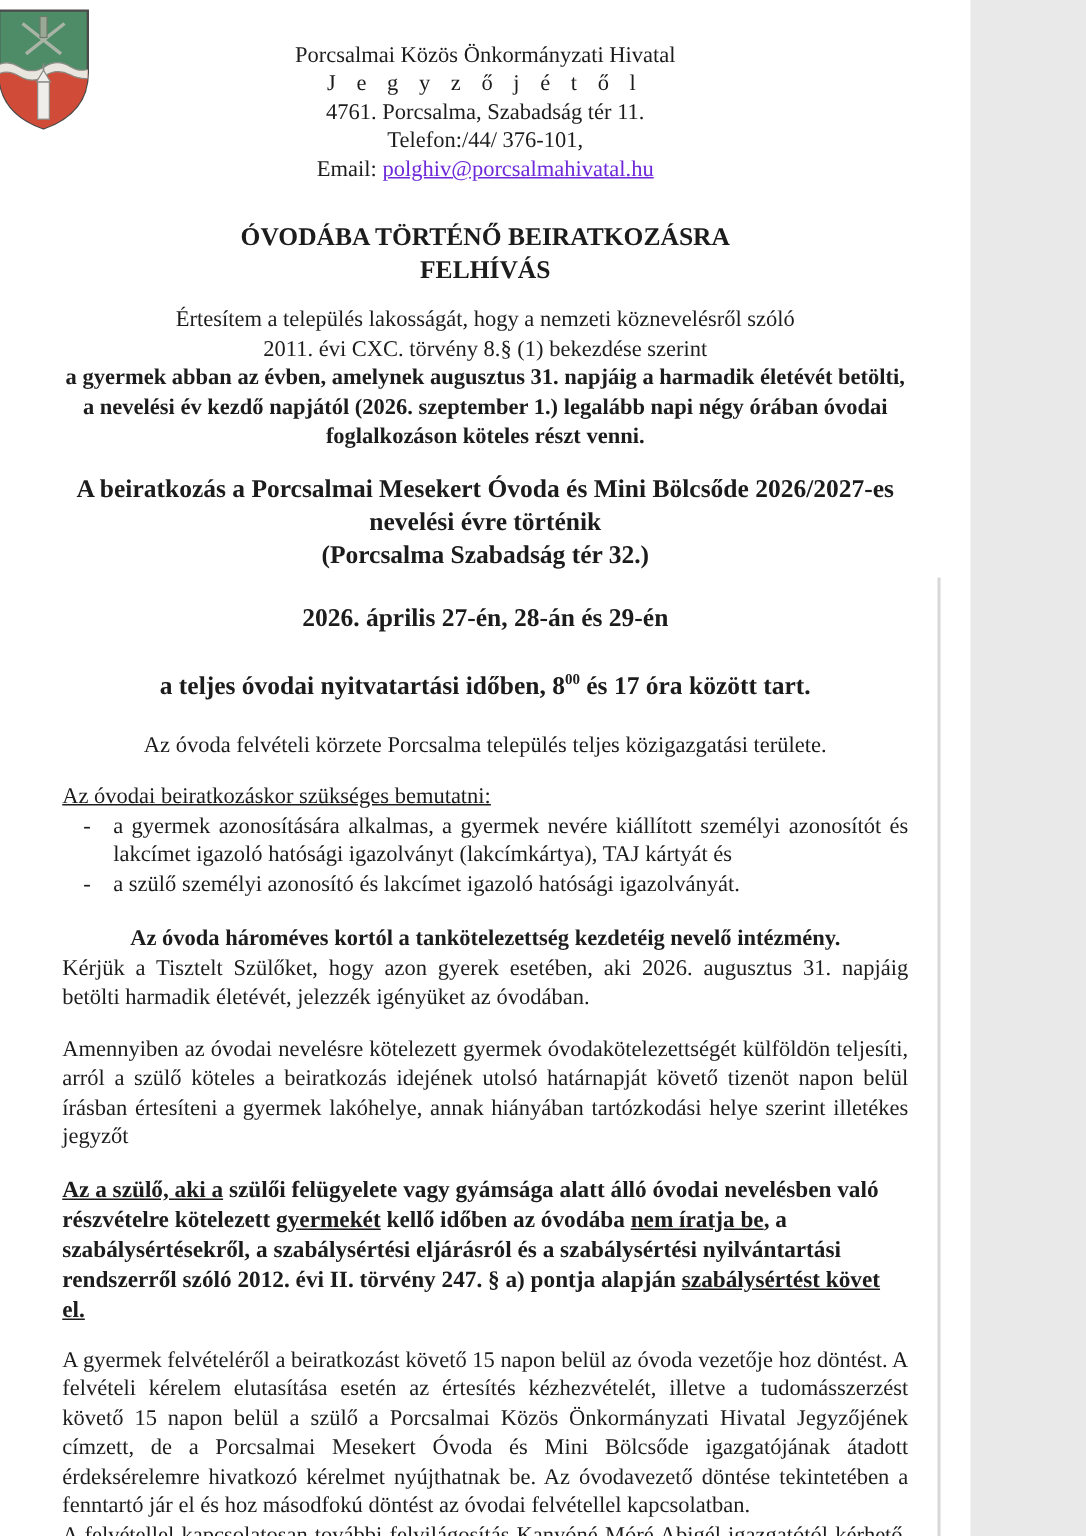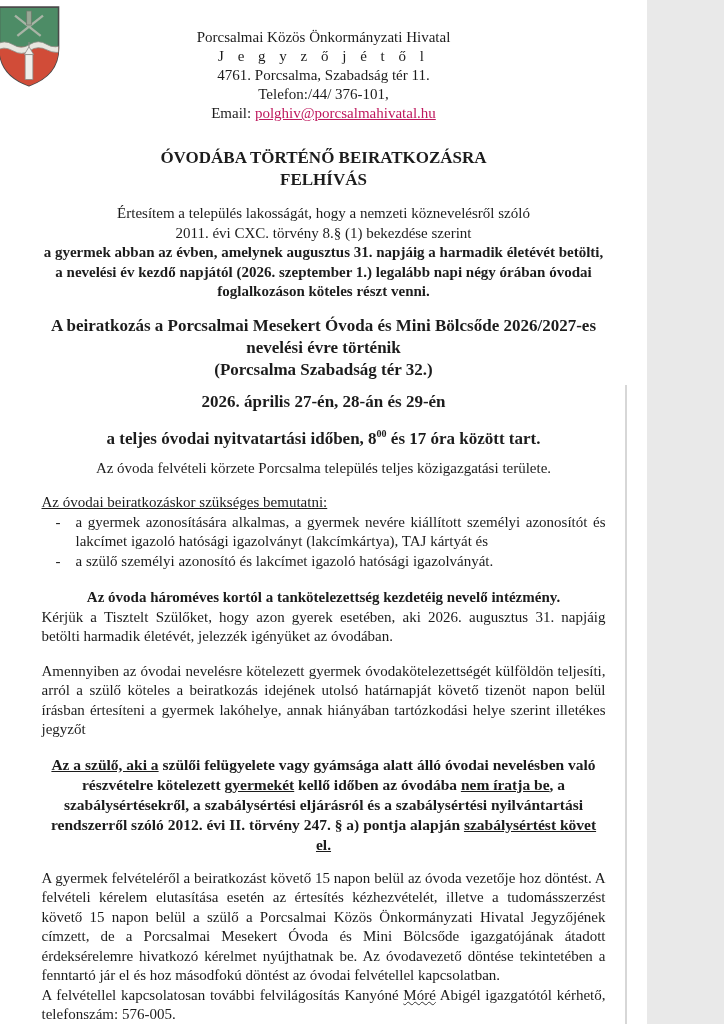--- a/index.html
+++ b/index.html
@@ -14,36 +14,36 @@
   }
   .content{position:relative;width:564px;margin:0 auto;padding-top:28px;}
   .center{text-align:center;}
   .justify{text-align:justify;}
   .bold{font-weight:bold;}
   .u{text-decoration:underline;}
   
   .coa{position:absolute;left:-48px;top:2px;width:70px;height:88px;}
   .hdr{font-size:15px;line-height:19px;}
   .hdr .spaced{letter-spacing:5px;}
-  .email-link{color:#be185d;text-decoration:underline;cursor:pointer;}
+  .email-link{color:#6d28d9;text-decoration:underline;cursor:pointer;}
   
   .doc-title{font-size:17px;line-height:22px;font-weight:bold;margin-top:24px;}
   .intro{font-size:15px;line-height:19.5px;margin-top:13px;}
   .big{font-size:17px;line-height:22px;font-weight:bold;}
   .sec{margin-top:13px;}
-  .gap6{margin-top:10px;}
+  .gap6{margin-top:20px;}
   sup.hours{font-size:10px;}
   
   .list-head{font-size:15px;margin-top:15px;text-decoration:underline;}
   .doc-list{margin-top:2px;}
   .doc-item{display:flex;font-size:15px;line-height:19.5px;}
   .doc-item .dash{width:20px;padding-left:14px;flex:none;}
   .doc-item .txt{flex:1;text-align:justify;}
   .body-p{font-size:15px;line-height:19.5px;}
-  .warning{font-size:15.5px;line-height:20px;font-weight:bold;text-align:center;margin-top:15px;}
+  .warning{font-size:15.5px;line-height:20px;font-weight:bold;margin-top:15px;}
   .wavy{text-decoration:underline wavy 1px #333;}
   
   .scan-line{position:absolute;top:385px;right:20px;width:2px;height:639px;background:#d7d7d7;}
 </style>
 </head>
 <body>
 
 <div class="page">
   <div class="content">
 

